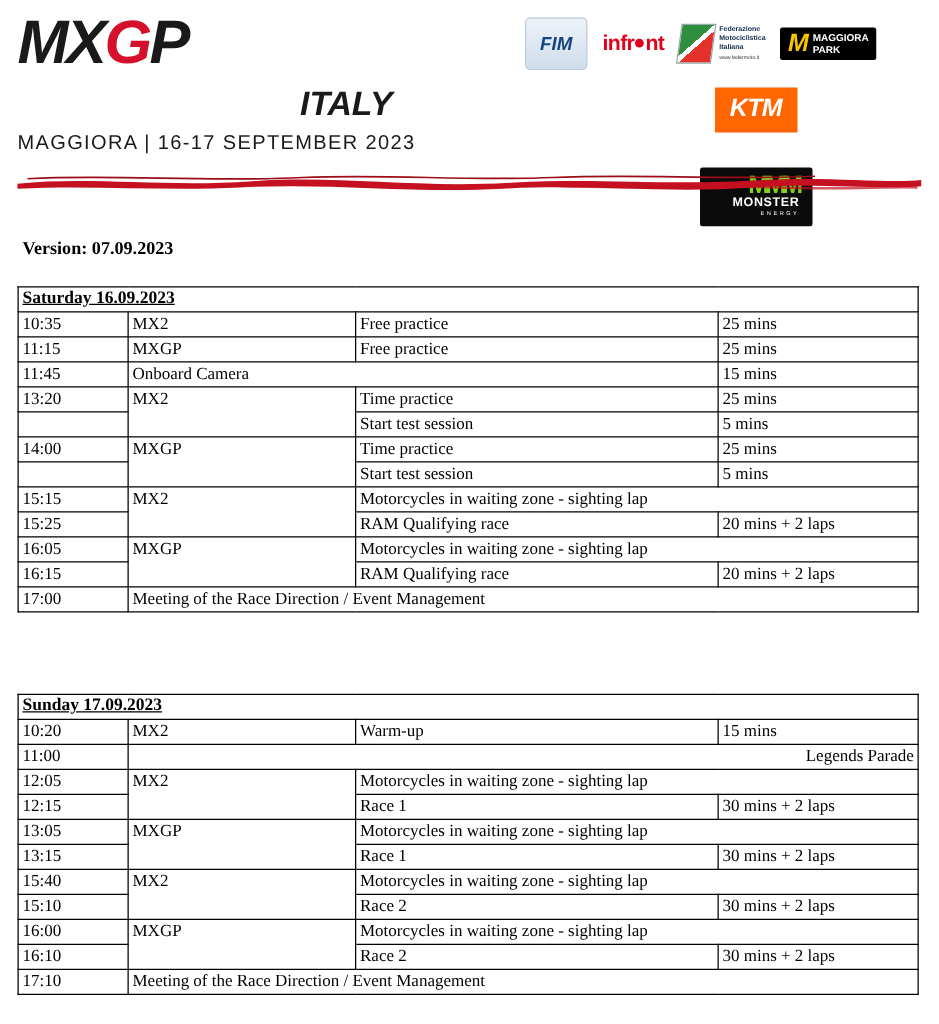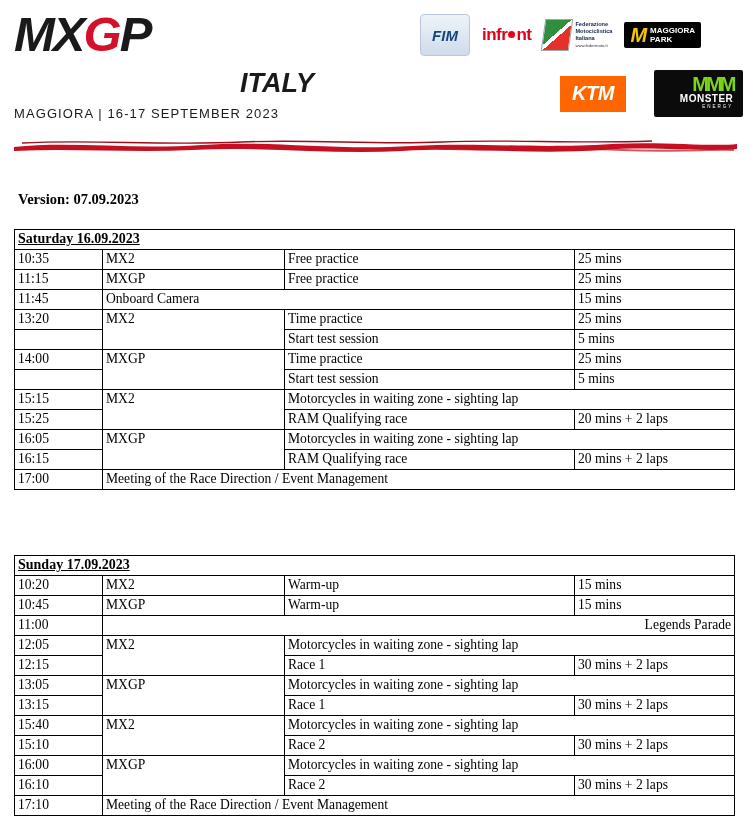--- a/index.html
+++ b/index.html
@@ -44,21 +44,21 @@
     font-weight: bold;
     font-style: italic;
     font-size: 27px;
     color: #1a1a1a;
     margin-top: 8px;
     letter-spacing: 0px;
     text-align: right;
   }
   .event-sub {
     font-family: "Liberation Sans", sans-serif;
-    font-size: 13px;
+    font-size: 16px;
     color: #1a1a1a;
     letter-spacing: 1.1px;
     margin-top: 7px;
     white-space: nowrap;
   }
 
   
   .sponsors-row-1 {
     position: absolute;
     left: 420px;
@@ -67,20 +67,21 @@
     align-items: center;
     gap: 12px;
   }
   .sponsors-row-2 {
     position: absolute;
     left: 560px;
     top: 70px;
     display: flex;
     align-items: center;
     gap: 28px;
+    flex-direction: column;
   }
 
   .logo-fim {
     width: 48px; height: 40px;
     border-radius: 4px;
     background: linear-gradient(#eef3f8,#cfdceb);
     border: 1px solid #b9c8da;
     display: flex; align-items: center; justify-content: center;
     font-family: "Liberation Sans", sans-serif;
     font-weight: bold; font-style: italic;
@@ -384,26 +385,20 @@
     <tr>
       <td class="day-head" colspan="4">Sunday 17.09.2023</td>
     </tr>
     <tr>
       <td>10:20</td>
       <td>MX2</td>
       <td>Warm-up</td>
       <td>15 mins</td>
     </tr>
     <tr>
-      <td>10:45</td>
-      <td>MXGP</td>
-      <td>Warm-up</td>
-      <td>15 mins</td>
-    </tr>
-    <tr>
       <td>11:00</td>
       <td class="centered" colspan="3">Legends Parade</td>
     </tr>
     <tr>
       <td>12:05</td>
       <td class="no-bottom">MX2</td>
       <td colspan="2">Motorcycles in waiting zone - sighting lap</td>
     </tr>
     <tr>
       <td>12:15</td>

